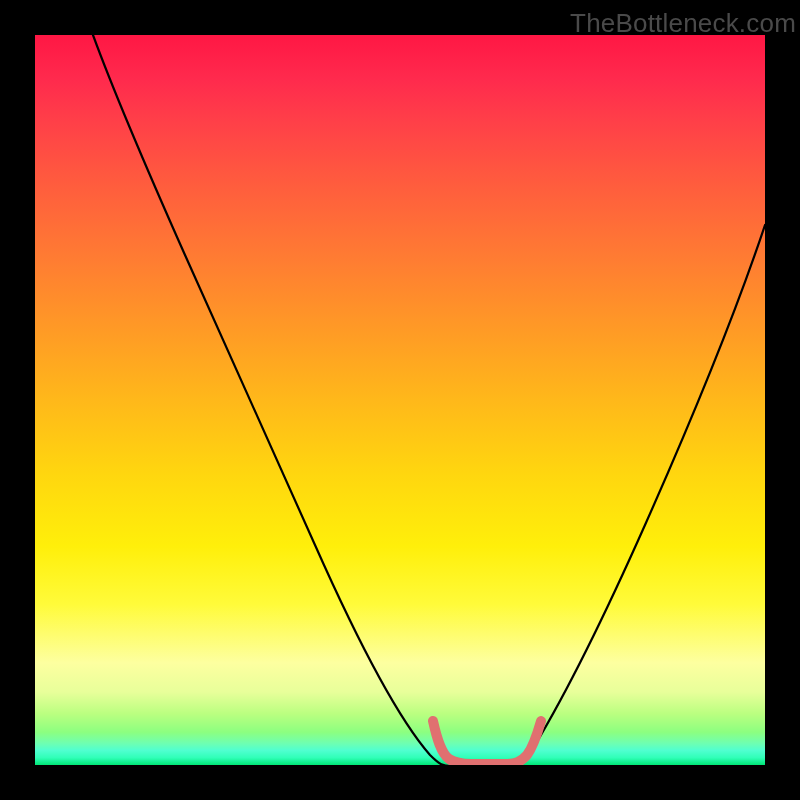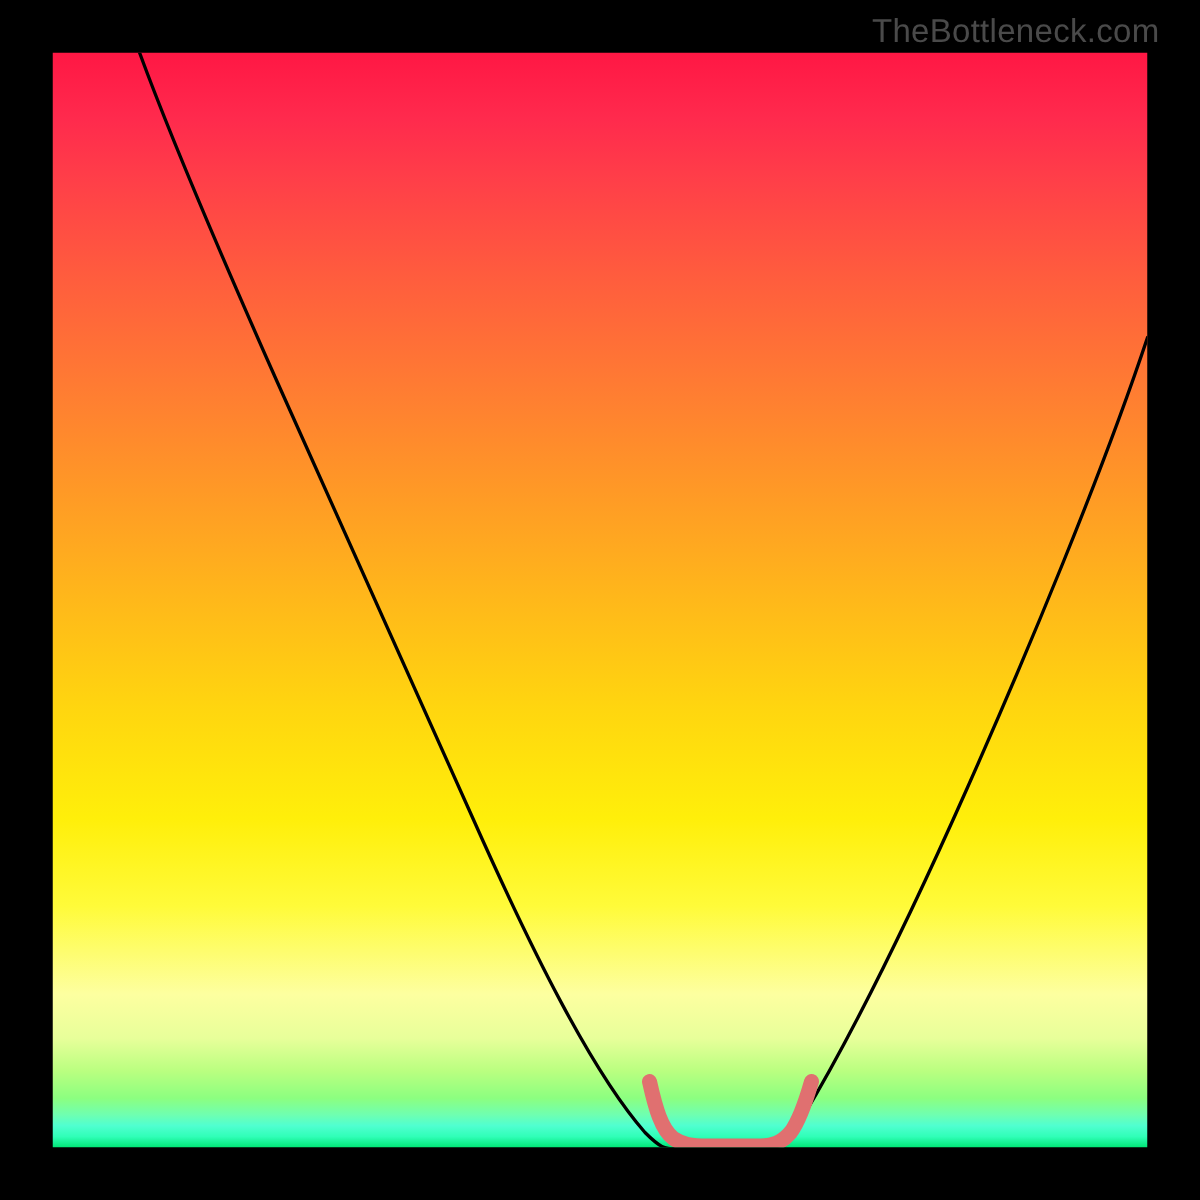--- a/index.html
+++ b/index.html
@@ -48,23 +48,23 @@
       #8cff80 95.5%,
       #6fffb0 97%,
       #50ffd0 98%,
       #30ffb8 99%,
       #00e676 100%
     );
   }
   .watermark {
     position: absolute;
     top: 8px;
-    right: 27px;
+    right: 4px;
     color: #4a4a4a;
-    font-size: 22px;
+    font-size: 26px;
     font-weight: 400;
     letter-spacing: 0.2px;
   }
   svg.curve {
     position: absolute;
     inset: 0;
   }
 </style>
 </head>
 <body>

